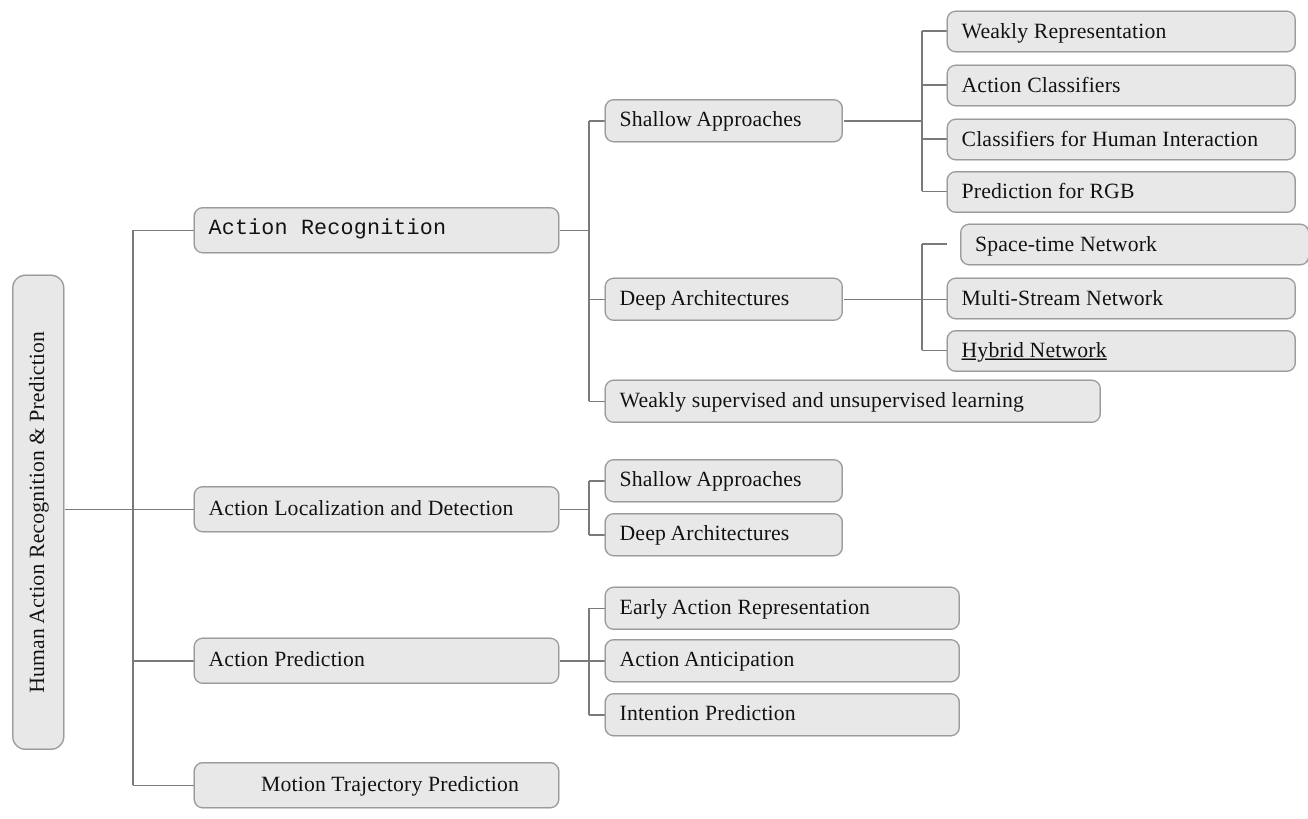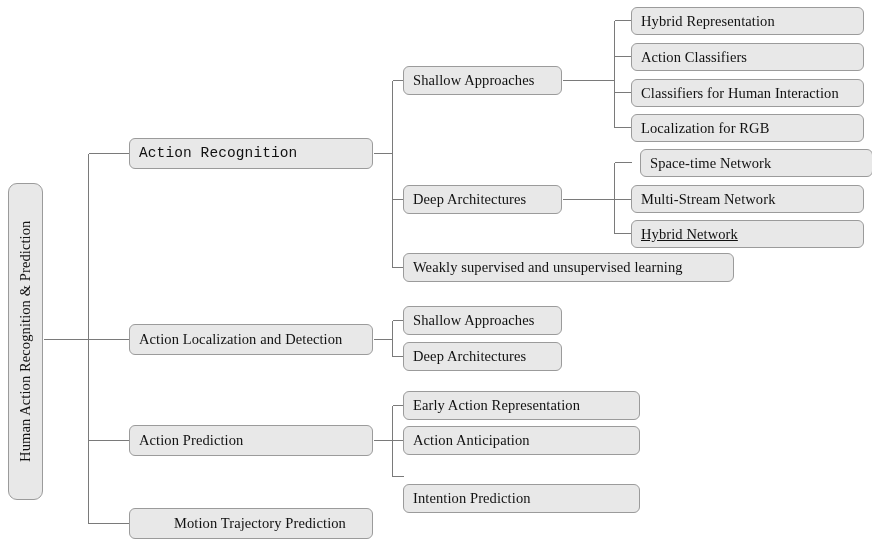--- a/index.html
+++ b/index.html
@@ -136,35 +136,35 @@
   </div>
   <div class="node" style="left:403px; top:342px; width:159px; height:29px;">
     <span>Deep Architectures</span>
   </div>
   <div class="node" style="left:403px; top:391px; width:237px; height:29px;">
     <span>Early Action Representation</span>
   </div>
   <div class="node" style="left:403px; top:426px; width:237px; height:29px;">
     <span>Action Anticipation</span>
   </div>
-  <div class="node" style="left:403px; top:462px; width:237px; height:29px;margin-top:22px;">
+  <div class="node" style="left:403px; top:462px; width:237px; height:29px;">
     <span>Intention Prediction</span>
   </div>
 
   <div class="node" style="left:631px; top:7px; width:233px; height:28px;">
-    <span>Hybrid Representation</span>
+    <span>Weakly Representation</span>
   </div>
   <div class="node" style="left:631px; top:43px; width:233px; height:28px;">
     <span>Action Classifiers</span>
   </div>
   <div class="node" style="left:631px; top:79px; width:233px; height:28px;">
     <span>Classifiers for Human Interaction</span>
   </div>
   <div class="node" style="left:631px; top:114px; width:233px; height:28px;">
-    <span>Localization for RGB</span>
+    <span>Prediction for RGB</span>
   </div>
   <div class="node" style="left:640px; top:149px; width:233px; height:28px;">
     <span>Space-time Network</span>
   </div>
   <div class="node" style="left:631px; top:185px; width:233px; height:28px;">
     <span>Multi-Stream Network</span>
   </div>
   <div class="node" style="left:631px; top:220px; width:233px; height:28px;text-decoration:underline;">
     <span>Hybrid Network</span>
   </div>

